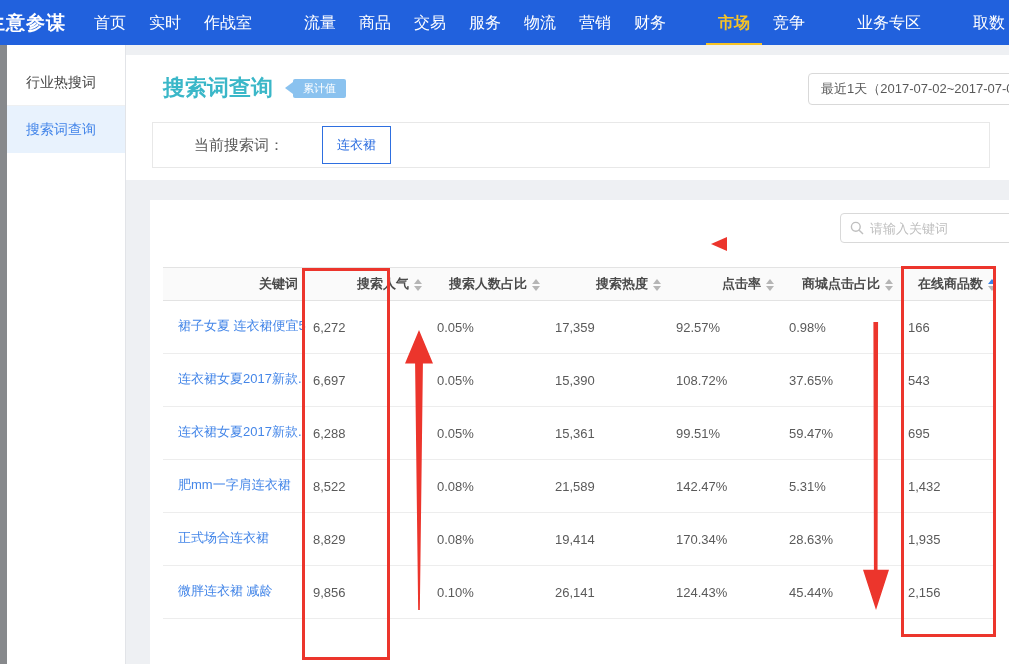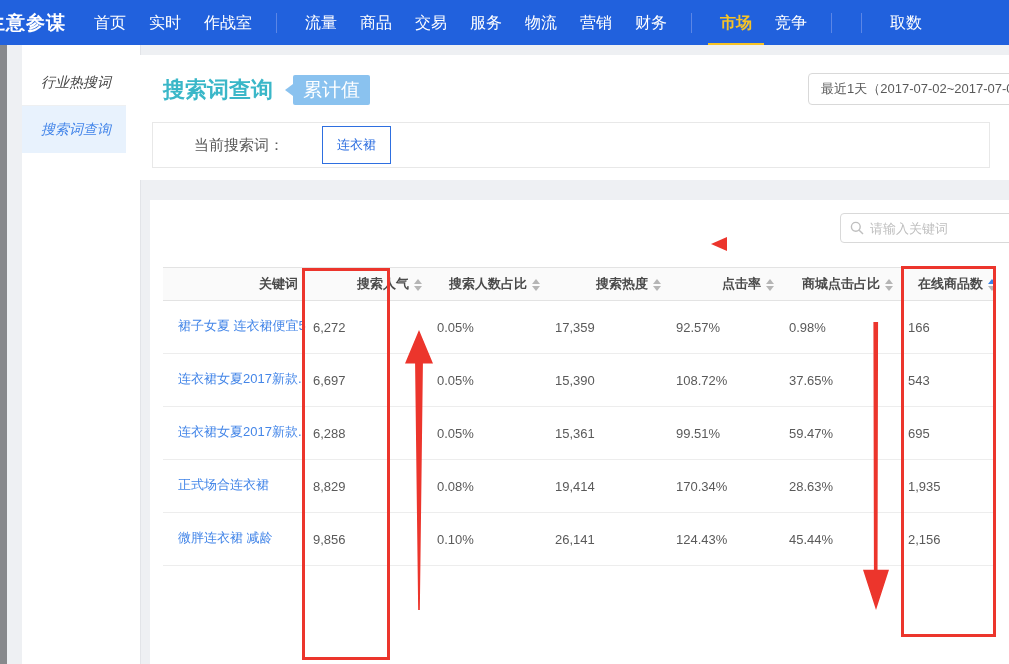--- a/index.html
+++ b/index.html
@@ -13,37 +13,37 @@
   .brand { color:#fff; font-size:19px; font-weight:bold; margin-left:-14px; margin-right:28px; letter-spacing:1px; }
   .nav-item { position:relative; color:#fff; font-size:16px; margin-right:23px; height:46px;
               line-height:45px; cursor:pointer; text-decoration:none; display:inline-block; }
   .nav-item.active { color:#f7c325; font-weight:bold; }
   .nav-item.active::after { content:""; position:absolute; left:50%; transform:translateX(-50%);
               bottom:0; width:56px; height:3px; background:#f7c325; }
   .nav-divider { display:inline-block; width:1px; height:20px; background:#5b86e6; margin:0 28px 0 1px; }
 
   
   .edge-strip { position:absolute; left:0; top:45px; width:7px; height:619px; background:#87898c; }
-  .sidebar { position:absolute; left:22px; top:45px; width:119px; height:619px; background:#fff;
-             border-right:1px solid #e2e4e8; padding-top:14px;font-style:italic; }
+  .sidebar { position:absolute; left:7px; top:45px; width:119px; height:619px; background:#fff;
+             border-right:1px solid #e2e4e8; padding-top:14px; }
   .side-item { height:47px; line-height:47px; padding-left:19px; font-size:14px; color:#454545; cursor:pointer; }
   .side-item.first { border-bottom:1px solid #eef0f2; }
   .side-item.selected { background:#e8f2fd; color:#4385e9; }
 
   
   .card { position:absolute; background:#fff; }
   .card-top { left:126px; top:55px; width:894px; height:125px; }
   .card-table { left:150px; top:200px; width:859px; height:500px; overflow:visible; }
 
   .title-row { position:relative; padding:20px 0 0 37px; display:flex; align-items:center; }
   .page-title { font-size:22px; line-height:26px; font-weight:bold; color:#3ab7c8; }
   .badge-wrap { display:flex; align-items:center; margin-left:12px; }
   .badge-arrow { width:0; height:0; border-top:6px solid transparent; border-bottom:6px solid transparent;
                  border-right:8px solid #8ac2ef; }
-  .badge { background:#8ac2ef; color:#fff; font-size:19px; padding:2px 10px; border-radius:2px; }
+  .badge { background:#8ac2ef; color:#fff; font-size:11px; padding:2px 10px; border-radius:2px; }
   .date-picker { position:absolute; left:682px; top:18px; width:215px; height:32px; border:1px solid #d9d9d9;
                  border-radius:4px; line-height:30px; padding-left:12px; font-size:13px; color:#595959;
                  background:#fff; overflow:hidden; white-space:nowrap; cursor:pointer; }
   .filter-box { position:absolute; left:26px; top:67px; right:30px; height:46px; border:1px solid #e8e8e8;
                 display:flex; align-items:center; padding-left:41px; }
   .filter-label { font-size:15px; color:#595959; }
   .keyword-tag { display:inline-block; margin-left:38px; border:1px solid #2e6fe0; color:#2e6fe0;
                  font-size:13px; padding:9px 14px; background:#fff; cursor:pointer; }
 
   
@@ -95,20 +95,21 @@
     <a class="nav-item">商品</a>
     <a class="nav-item">交易</a>
     <a class="nav-item">服务</a>
     <a class="nav-item">物流</a>
     <a class="nav-item">营销</a>
     <a class="nav-item">财务</a>
     <span class="nav-divider"></span>
     <a class="nav-item active">市场</a>
     <a class="nav-item">竞争</a>
     <span class="nav-divider"></span>
+    <a class="nav-item">业务专区</a>
     <span class="nav-divider"></span>
     <a class="nav-item">取数</a>
   </header>
 
   <div class="edge-strip"></div>
 
   <aside class="sidebar">
     <div class="side-item first">行业热搜词</div>
     <div class="side-item selected">搜索词查询</div>
   </aside>
@@ -200,20 +201,29 @@
         <tr>
           <td><a class="kw-link">连衣裙女夏2017新款...</a></td>
           <td>6,288</td>
           <td>0.05%</td>
           <td>15,361</td>
           <td>99.51%</td>
           <td>59.47%</td>
           <td>695</td>
         </tr>
         <tr>
+          <td><a class="kw-link">肥mm一字肩连衣裙</a></td>
+          <td>8,522</td>
+          <td>0.08%</td>
+          <td>21,589</td>
+          <td>142.47%</td>
+          <td>5.31%</td>
+          <td>1,432</td>
+        </tr>
+        <tr>
           <td><a class="kw-link">正式场合连衣裙</a></td>
           <td>8,829</td>
           <td>0.08%</td>
           <td>19,414</td>
           <td>170.34%</td>
           <td>28.63%</td>
           <td>1,935</td>
         </tr>
         <tr>
           <td><a class="kw-link">微胖连衣裙 减龄</a></td>

